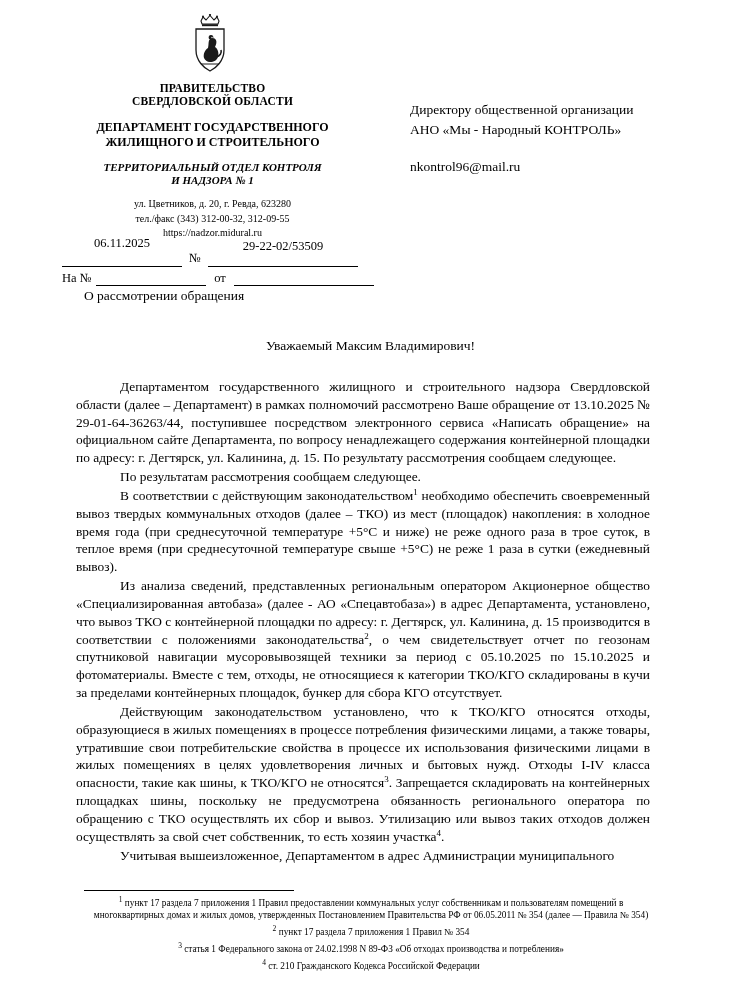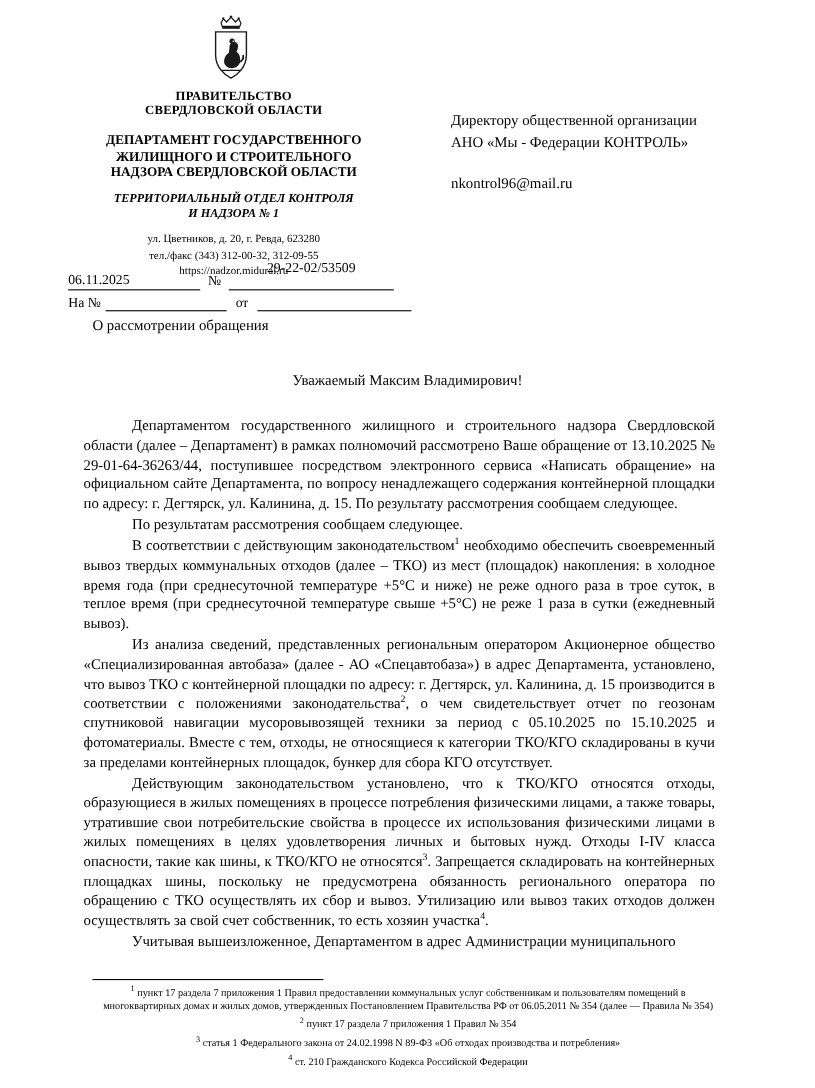--- a/index.html
+++ b/index.html
@@ -80,23 +80,23 @@
     top: 236px;
     width: 320px;
     font-size: 12.5px;
   }
   .dn-row {
     display: flex;
     align-items: flex-end;
   }
   .dn-date {
     width: 120px;
-    text-align: left;
-    border-bottom: 1px solid #000;
-    padding-bottom: 1px;
+    text-align: center;
+    border-bottom: 1px solid #000;
+    padding-bottom: 15px;
   }
   .dn-no {
     width: 26px;
     text-align: center;
     padding-bottom: 1px;
   }
   .dn-num {
     width: 150px;
     text-align: center;
     border-bottom: 1px solid #000;
@@ -234,21 +234,20 @@
   </div>
 
   <div class="letterhead">
     <div class="lh-gov">
       <div>ПРАВИТЕЛЬСТВО</div>
       <div>СВЕРДЛОВСКОЙ ОБЛАСТИ</div>
     </div>
     <div class="lh-dept">
       <div>ДЕПАРТАМЕНТ ГОСУДАРСТВЕННОГО</div>
       <div>ЖИЛИЩНОГО И СТРОИТЕЛЬНОГО</div>
-      <div>НАДЗОРА СВЕРДЛОВСКОЙ ОБЛАСТИ</div>
     </div>
     <div class="lh-terr">
       <div>ТЕРРИТОРИАЛЬНЫЙ ОТДЕЛ КОНТРОЛЯ</div>
       <div>И НАДЗОРА № 1</div>
     </div>
     <div class="lh-addr">
       <div>ул. Цветников, д. 20, г. Ревда, 623280</div>
       <div>тел./факс (343) 312-00-32, 312-09-55</div>
       <div>https://nadzor.midural.ru</div>
     </div>
@@ -263,21 +262,21 @@
     <div class="dn-row2">
       <div class="dn-na">На №</div>
       <div class="dn-blank1"></div>
       <div class="dn-ot">от</div>
       <div class="dn-blank2"></div>
     </div>
   </div>
 
   <div class="addressee">
     <div>Директору общественной организации</div>
-    <div>АНО «Мы - Федерации КОНТРОЛЬ»</div>
+    <div>АНО «Мы - Народный КОНТРОЛЬ»</div>
     <div class="email">nkontrol96@mail.ru</div>
   </div>
 
   <div class="subject">О рассмотрении обращения</div>
 
   <div class="salutation">Уважаемый Максим Владимирович!</div>
 
   <div class="body">
     <p>Департаментом государственного жилищного и строительного надзора Свердловской области (далее – Департамент) в рамках полномочий рассмотрено Ваше обращение от 13.10.2025 № 29-01-64-36263/44, поступившее посредством электронного сервиса «Написать обращение» на официальном сайте Департамента, по вопросу ненадлежащего содержания контейнерной площадки по адресу: г. Дегтярск, ул. Калинина, д. 15. По результату рассмотрения сообщаем следующее.</p>
     <p>По результатам рассмотрения сообщаем следующее.</p>

